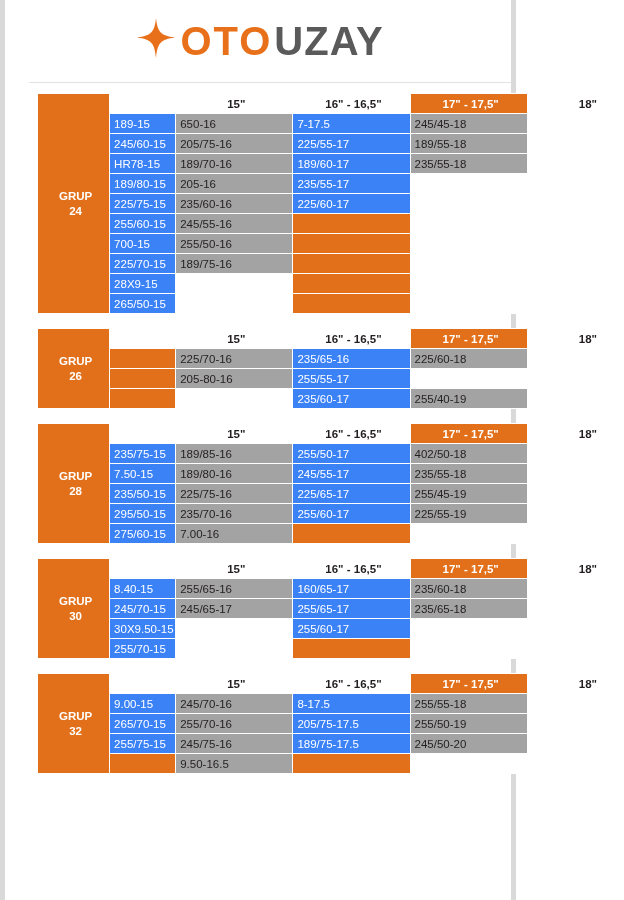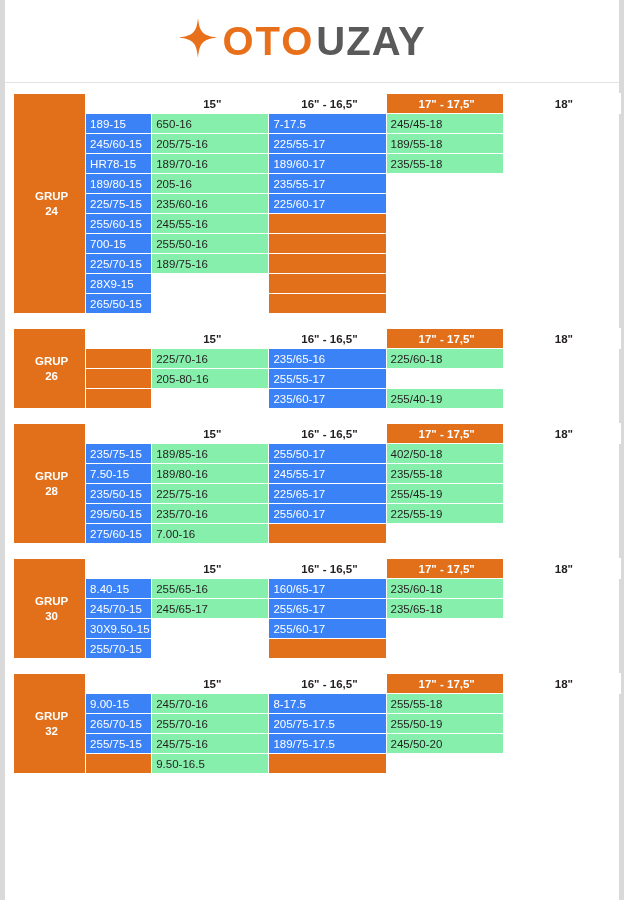--- a/index.html
+++ b/index.html
@@ -9,26 +9,27 @@
   }
   body {
     width: 624px;
     height: 900px;
     font-family: "Liberation Sans", sans-serif;
     color: #231f20;
     overflow: hidden;
   }
   .page {
     position: relative;
-    width: 624px;
+    width: 516px;
     height: 900px;
     box-sizing: border-box;
     border-left: 5px solid #d9d9d9;
     border-right: 5px solid #d9d9d9;
     background: #ffffff;
+    padding-left: 24px;
   }
   
   .logo-bar {
     height: 82px;
     display: flex;
     align-items: center;
     justify-content: center;
     border-bottom: 1px solid #e2e2e2;
     background: #ffffff;
   }
@@ -106,21 +107,21 @@
     background: #e2701a;
     color: #ffffff;
     border: 1px solid #ffffff;
   }
   .cell-o {
     background: #3b82f6;
     color: #ffffff;
     border: 1px solid #ffffff;
   }
   .cell-w {
-    background: #86efac;
+    background: #a3a3a3;
     color: #231f20;
     border: 1px solid #bdbdbd;
   }
   .cell-empty-w {
     background: #ffffff;
     border: 1px solid #bdbdbd;
   }
   .cell-empty-o {
     background: #e2701a;
     border: 1px solid #ffffff;

